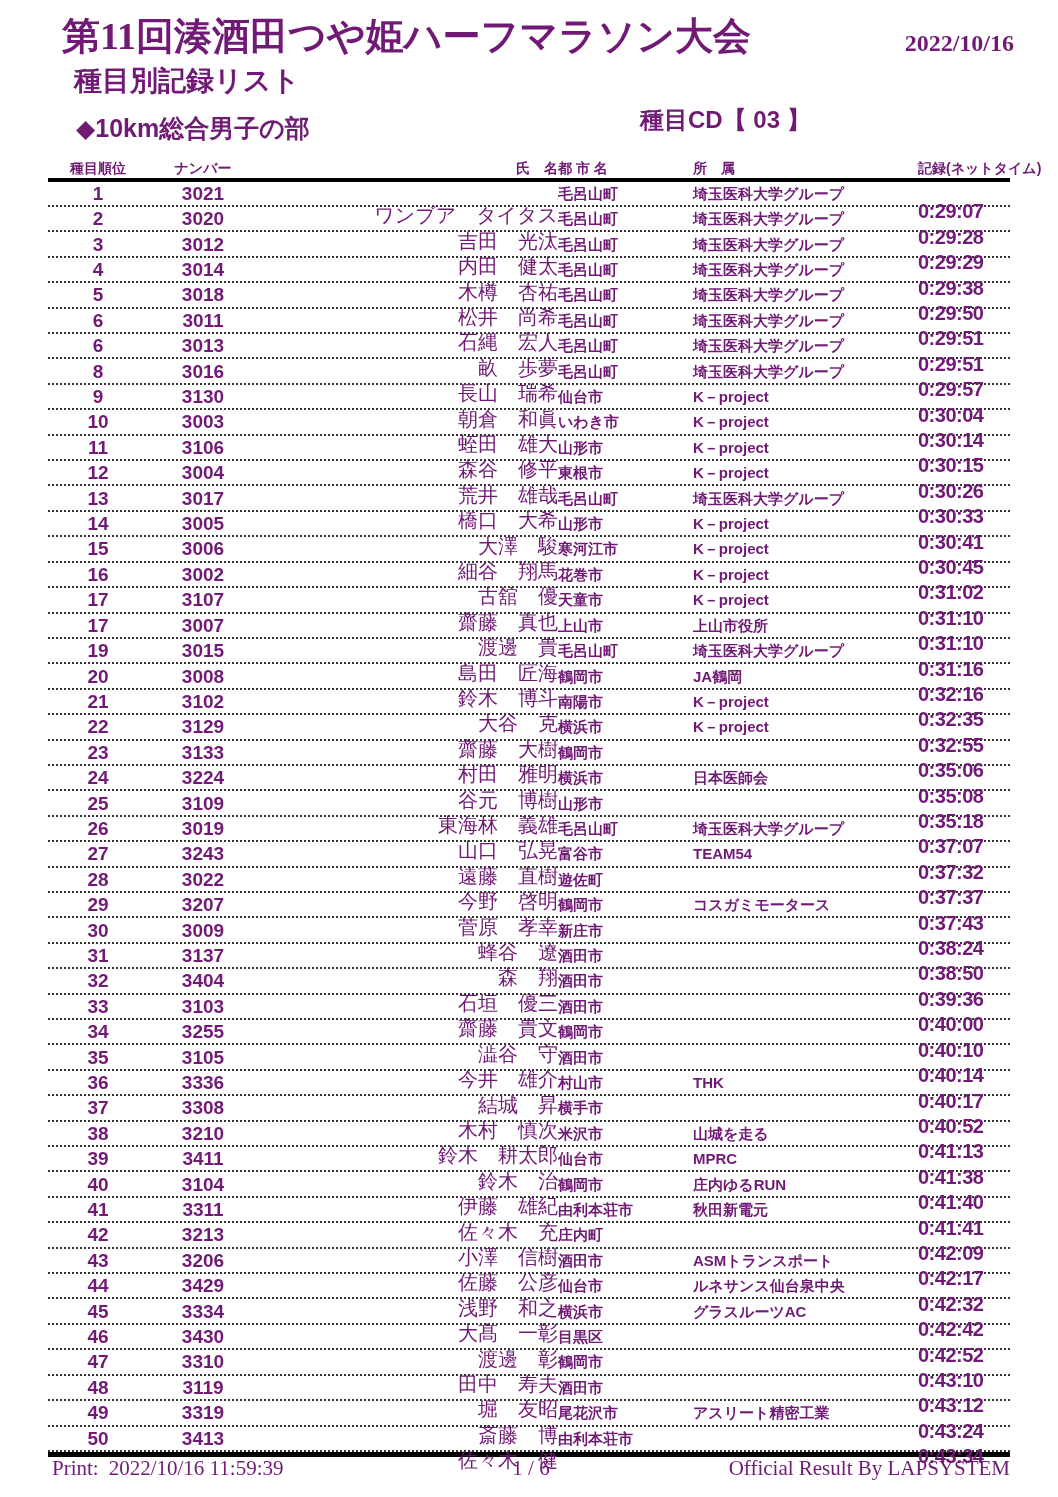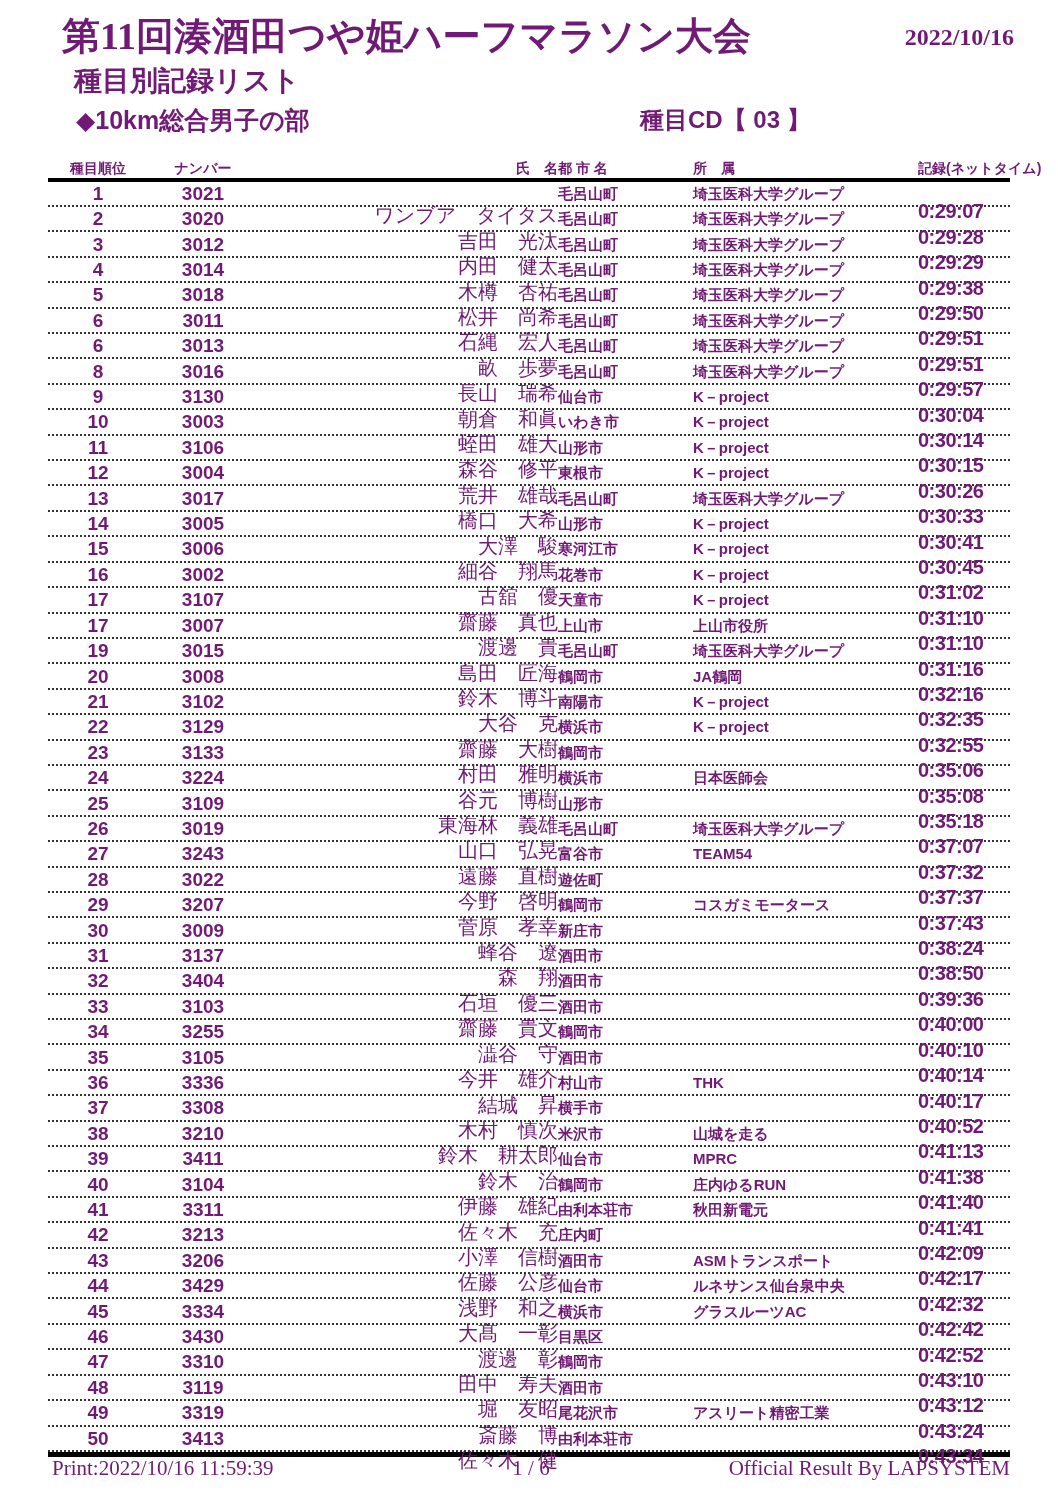--- a/index.html
+++ b/index.html
@@ -11,29 +11,29 @@
     overflow:hidden;
   }
   
   .title-row{display:flex;align-items:flex-start;padding:16px 44px 0 62px;}
   .doc-title{
     font-family:"Liberation Serif","DejaVu Serif",serif;
     font-weight:bold;font-size:38px;line-height:1.1;letter-spacing:0px;margin:0;
   }
   .doc-date{
     font-family:"Liberation Serif","DejaVu Serif",serif;
-    font-size:24px;font-weight:bold;margin-left:auto;margin-top:8px;white-space:nowrap;
+    font-size:24px;font-weight:bold;margin-left:auto;margin-top:14px;white-space:nowrap;
   }
   .doc-subtitle{
     font-family:"Liberation Serif","DejaVu Serif",serif;
     font-weight:bold;font-size:28px;margin:8px 0 0 74px;line-height:1.1;
   }
   .section-row{position:relative;margin-top:10px;height:32px;}
   .section-title{
-    position:absolute;left:76px;top:0;
+    position:absolute;left:76px;top:8px;
     font-weight:bold;font-size:25px;line-height:1.1;
   }
   .category-code{
     position:absolute;left:640px;top:0;
     font-weight:bold;font-size:24px;line-height:1.1;
   }
   
   .table{margin:12px 0 0 48px;width:962px;}
   .thead{
     display:flex;align-items:flex-end;height:24px;
@@ -58,21 +58,21 @@
   .row .c-name{font-size:20px;font-weight:normal;}
   .row .c-city,.row .c-team{font-size:15px;font-weight:bold;}
   .row .c-record{font-size:20px;font-weight:bold;letter-spacing:-0.5px;margin-top:36px;}
   
   .footer{
     position:absolute;left:52px;right:48px;top:1456px;
     display:flex;align-items:baseline;
     font-family:"Liberation Serif","DejaVu Serif",serif;
     font-size:21px;
   }
-  .footer .print-group{display:flex;gap:0;width:420px;}
+  .footer .print-group{display:flex;gap:10px;width:420px;}
   .footer .page-num{flex:1;text-align:center;}
   .footer .credit{width:420px;text-align:right;}
 </style>
 </head>
 <body>
 
 <div class="page">
 
   <div class="title-row">
     <h1 class="doc-title">第11回湊酒田つや姫ハーフマラソン大会</h1>

